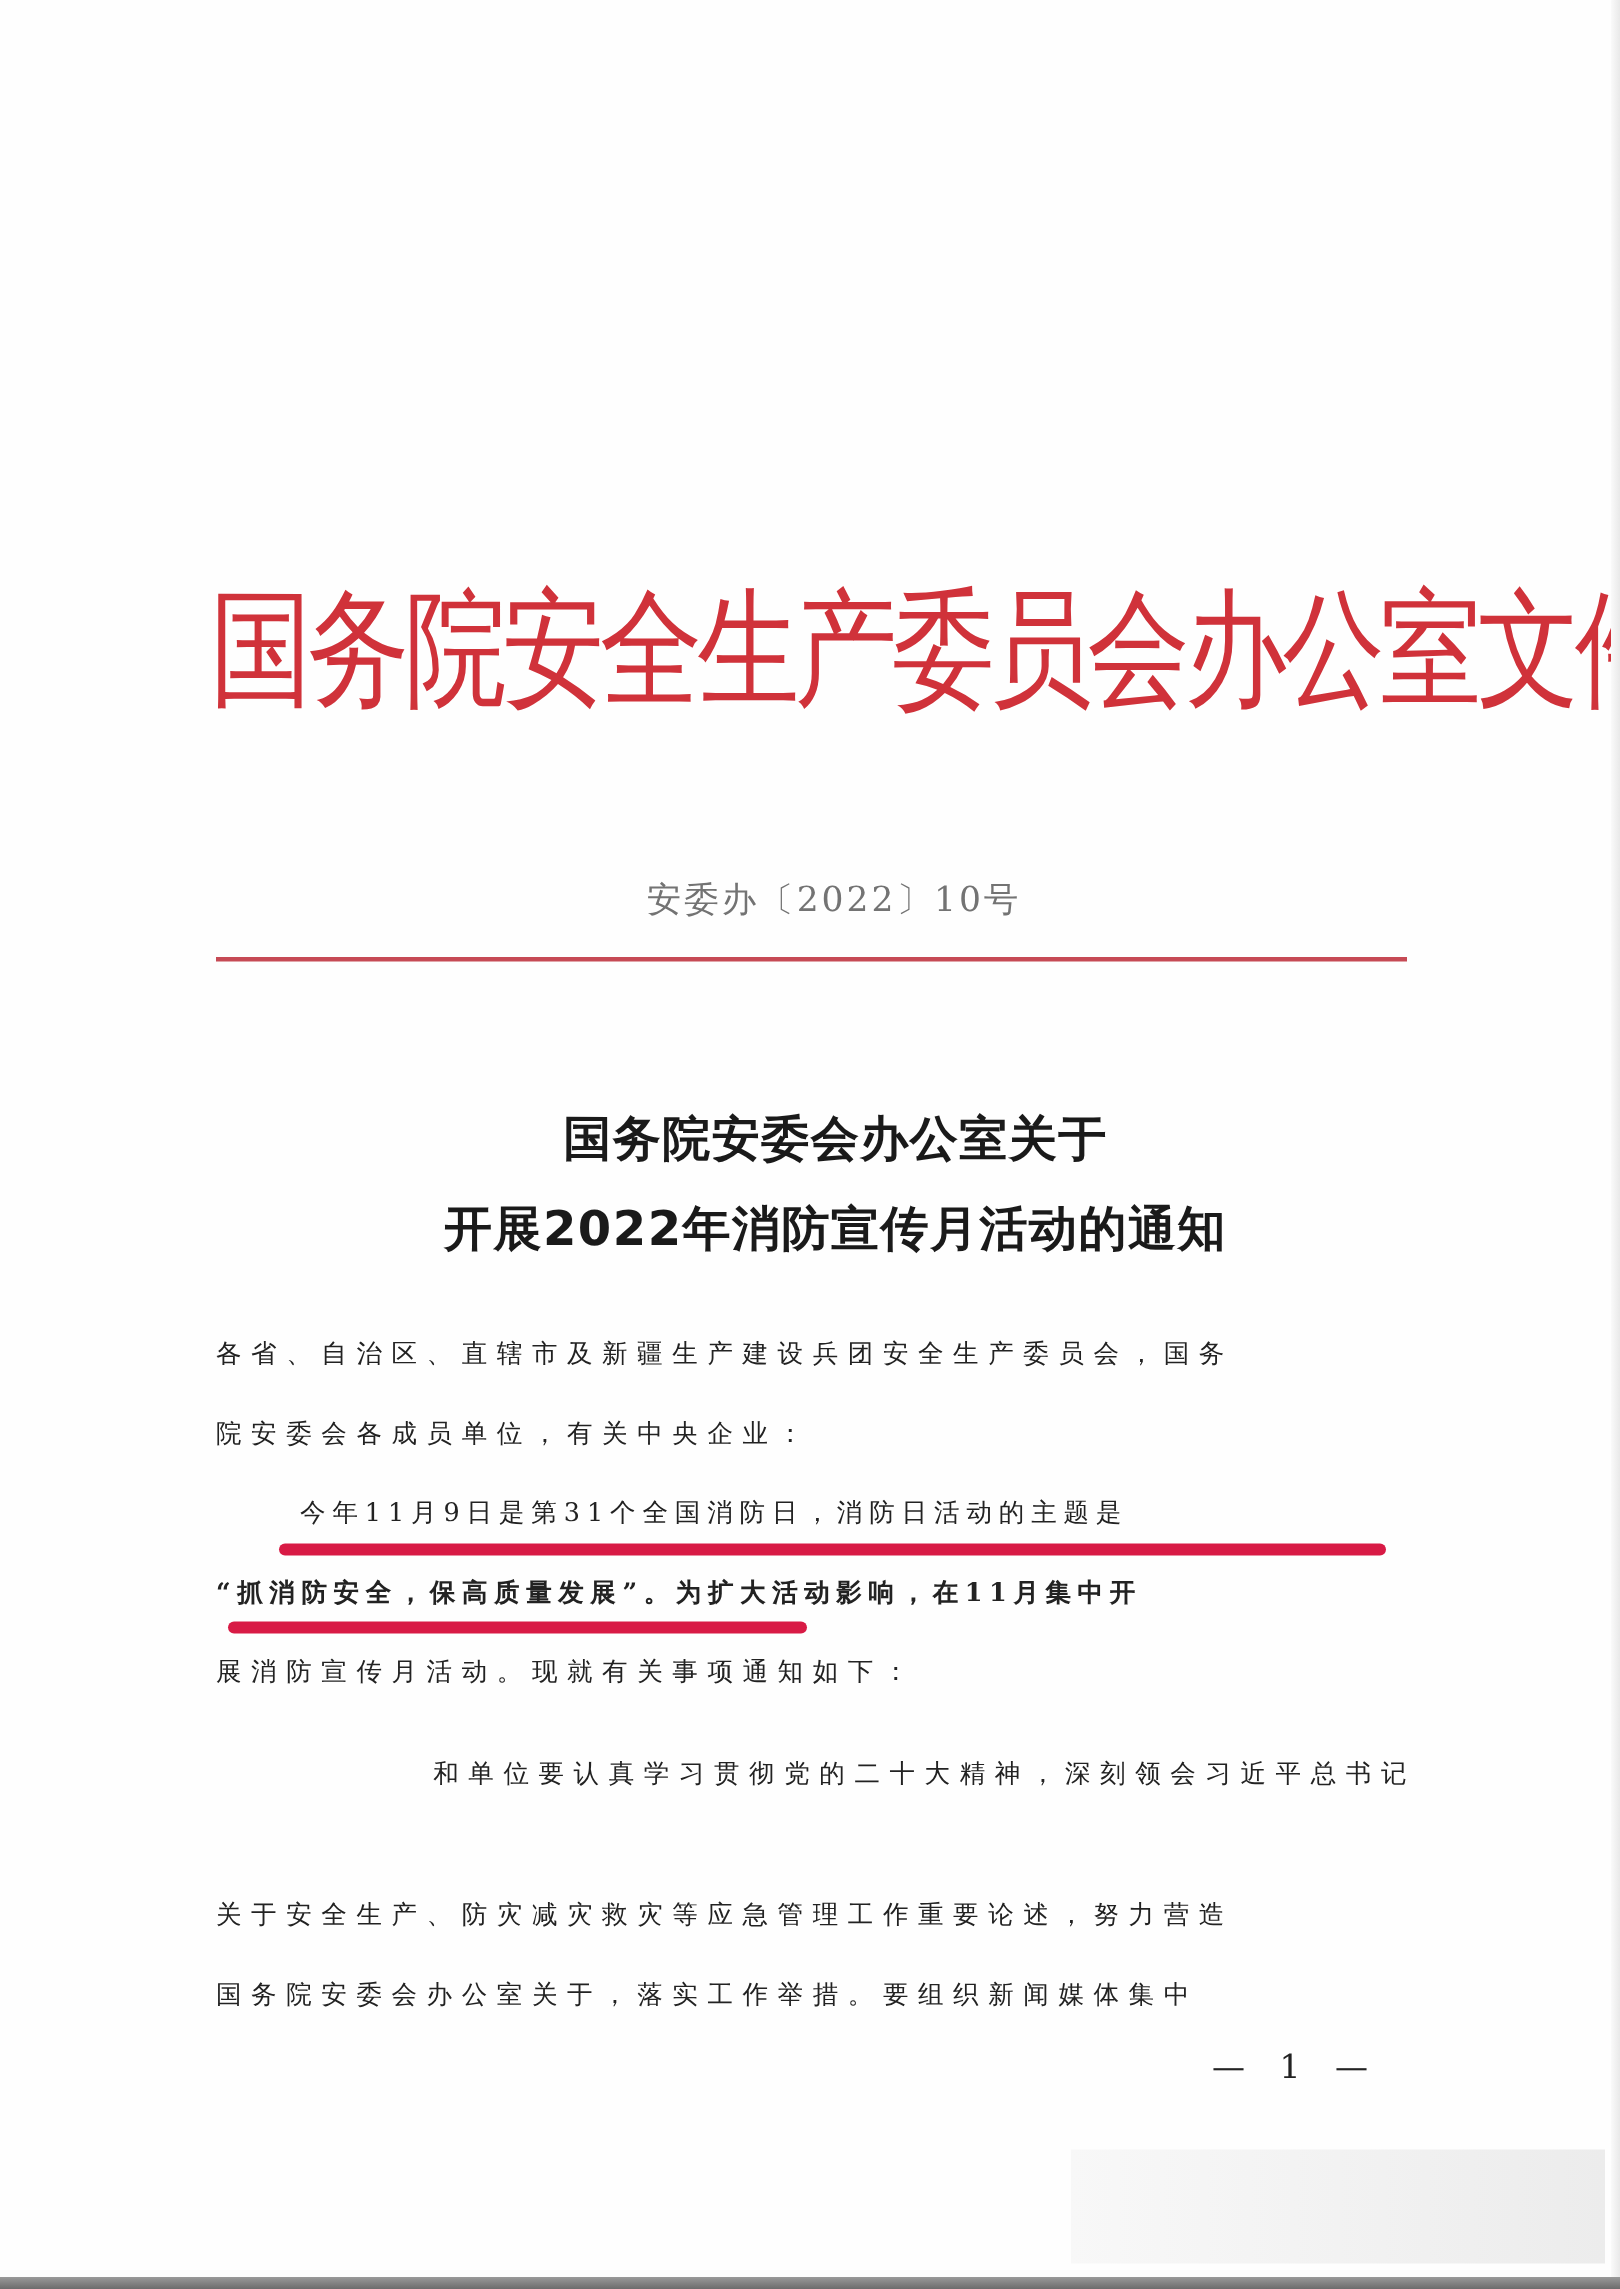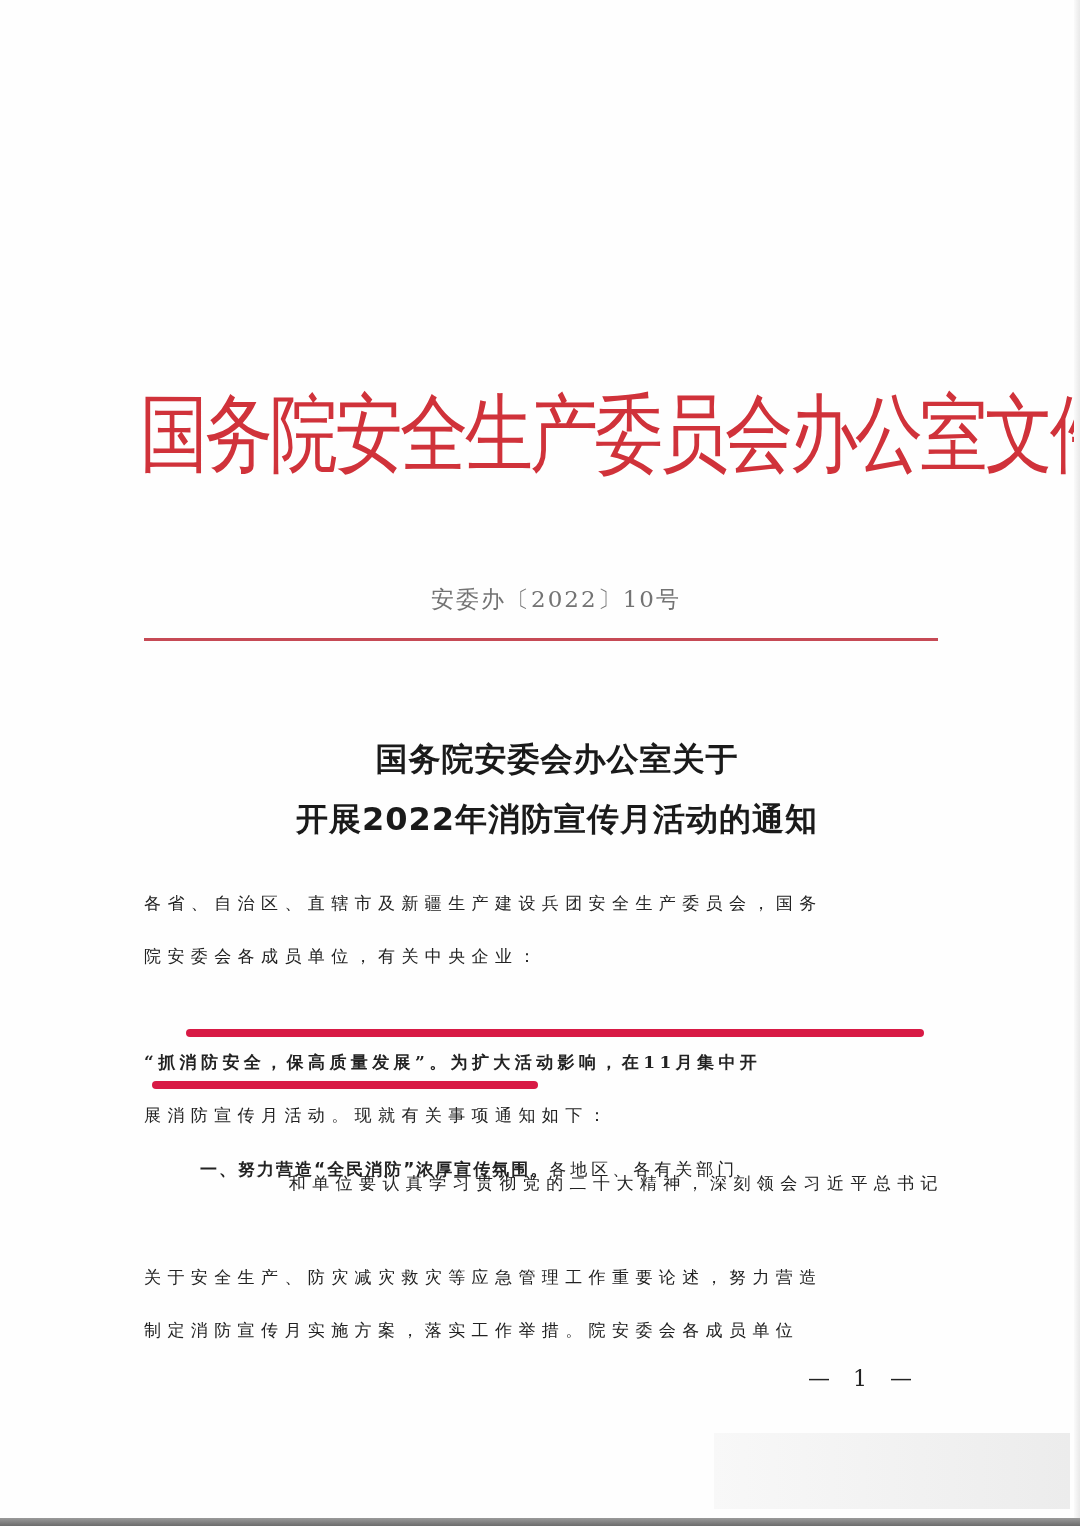--- a/index.html
+++ b/index.html
@@ -121,31 +121,31 @@
   <div class="doc-number">安委办〔2022〕10号</div>
 
   <div class="red-rule"></div>
 
   <div class="title l1">国务院安委会办公室关于</div>
   <div class="title l2">开展2022年消防宣传月活动的通知</div>
 
   <div class="body-line" style="top:888px;">各省、自治区、直辖市及新疆生产建设兵团安全生产委员会，国务</div>
   <div class="body-line" style="top:941px;">院安委会各成员单位，有关中央企业：</div>
 
+  <div class="body-line indent" style="top:994px; letter-spacing:4.6px;">今年11月9日是第31个全国消防日，消防日活动的主题是</div>
   <div class="underline-mark" style="left:186px; top:1029px; width:738px;"></div>
 
   <div class="body-line" style="top:1047px; letter-spacing:4.4px;font-weight:bold;">“抓消防安全，保高质量发展”。为扩大活动影响，在11月集中开</div>
   <div class="underline-mark" style="left:152px; top:1081px; width:386px;"></div>
 
   <div class="body-line" style="top:1100px;">展消防宣传月活动。现就有关事项通知如下：</div>
 
-  <div class="body-line indent" style="top:1154px; letter-spacing:4px;"><span class="bold">一、努力营造“全民消防”浓厚宣传氛围。</span><span>各地区、各有关部门</span></div>
 
   <div class="body-line" style="top:1168px;text-align:right;">和单位要认真学习贯彻党的二十大精神，深刻领会习近平总书记</div>
   <div class="body-line" style="top:1262px;">关于安全生产、防灾减灾救灾等应急管理工作重要论述，努力营造</div>
-  <div class="body-line" style="top:1315px;">制定消防宣传月实施方案，落实工作举措。院安委会各成员单位</div>
+  <div class="body-line" style="top:1315px;">国务院安委会办公室关于，落实工作举措。要组织新闻媒体集中</div>
 
   <div class="page-number">— 1 —</div>
 
   <div class="shadow-box"></div>
 </div>
 <div class="right-edge"></div>
 <div class="bottom-edge"></div>
 
 </body></html>

